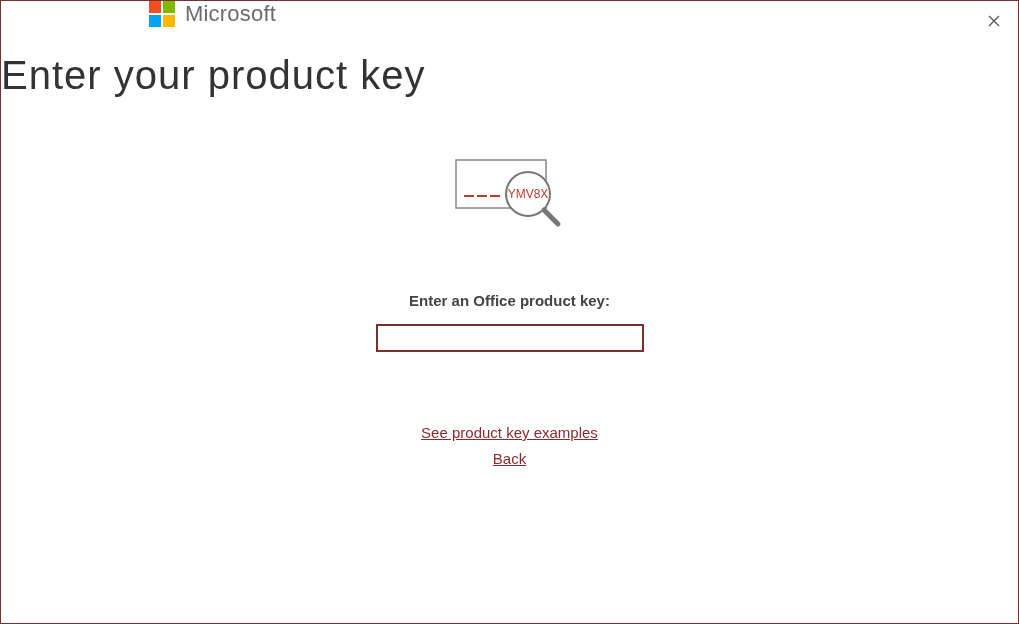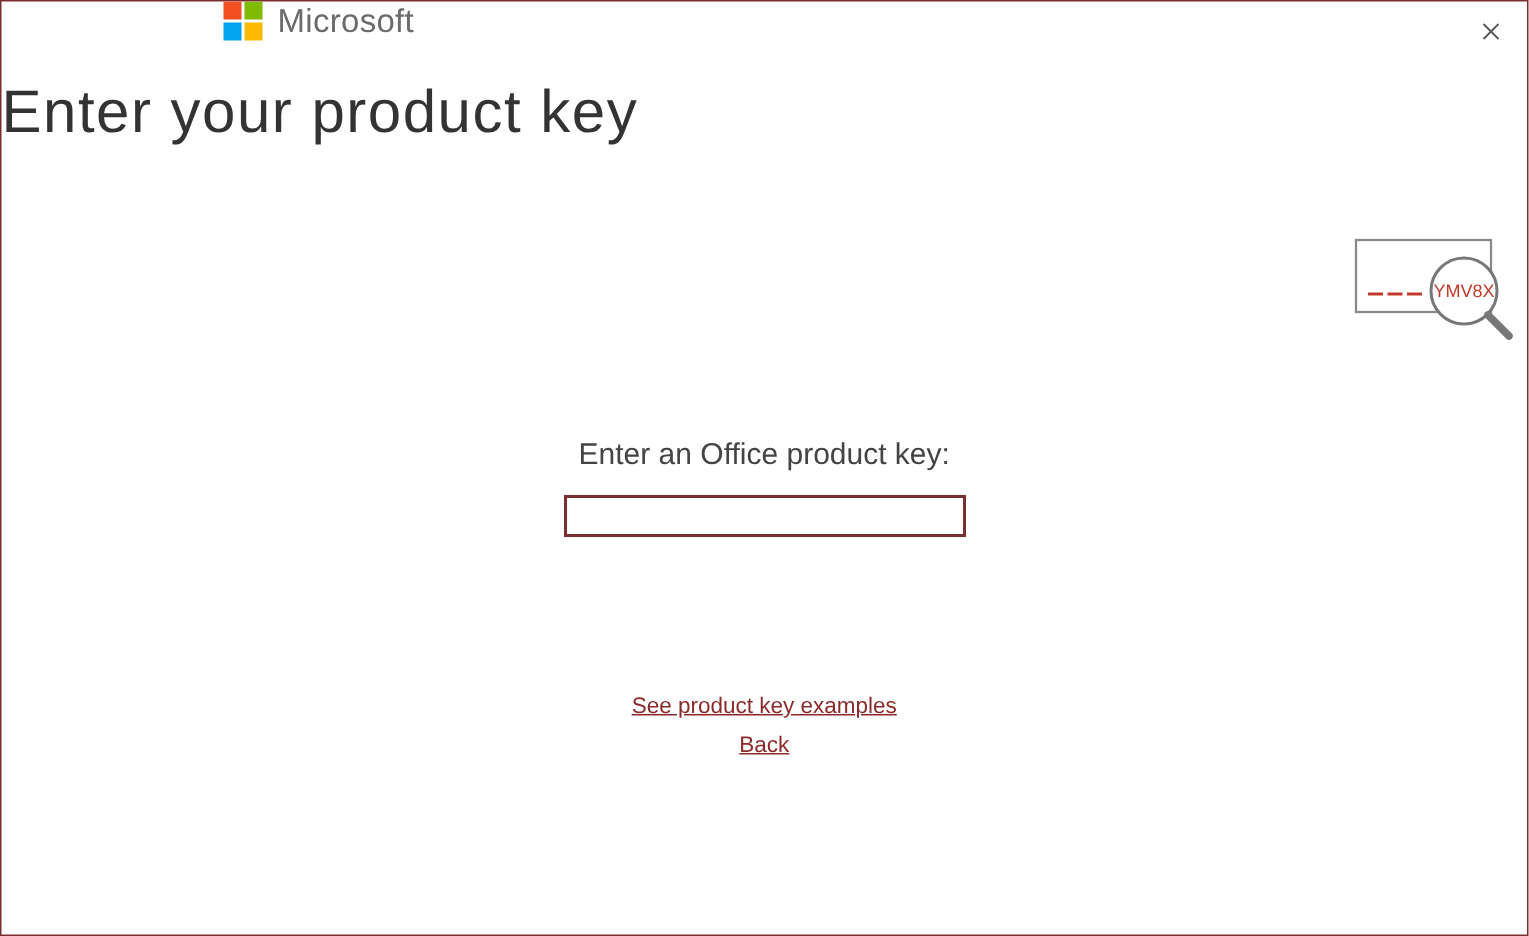--- a/index.html
+++ b/index.html
@@ -53,48 +53,48 @@
     .title {
       text-align: left;
       font-size: 40px;
       font-weight: 200;
       color: #333;
       margin-top: 26px;
       letter-spacing: 1px;
     }
     .illustration {
       display: flex;
-      justify-content: flex-end;
+      justify-content: center;
       margin-top: 56px;
     }
     .prompt-label {
       text-align: center;
-      font-size: 20px;
+      font-size: 15px;
       color: #444;
       margin-top: 58px;
-      font-weight: 400;
+      font-weight: 700;
     }
     .input-row {
       display: flex;
       justify-content: center;
       margin-top: 15px;
     }
     .keyinput {
       width: 268px;
       height: 28px;
       border: 2px solid #7a2e2e;
       outline: none;
       padding: 0 6px;
       font-size: 14px;
       background: #fff;
       font-family: inherit;
     }
     .links {
       text-align: center;
-      margin-top: 100px;
+      margin-top: 68px;
     }
     .link {
       color: #8b2a2a;
       text-decoration: underline;
       font-size: 15px;
       cursor: pointer;
       display: inline-block;
       line-height: 1.7;
     }
   </style>

